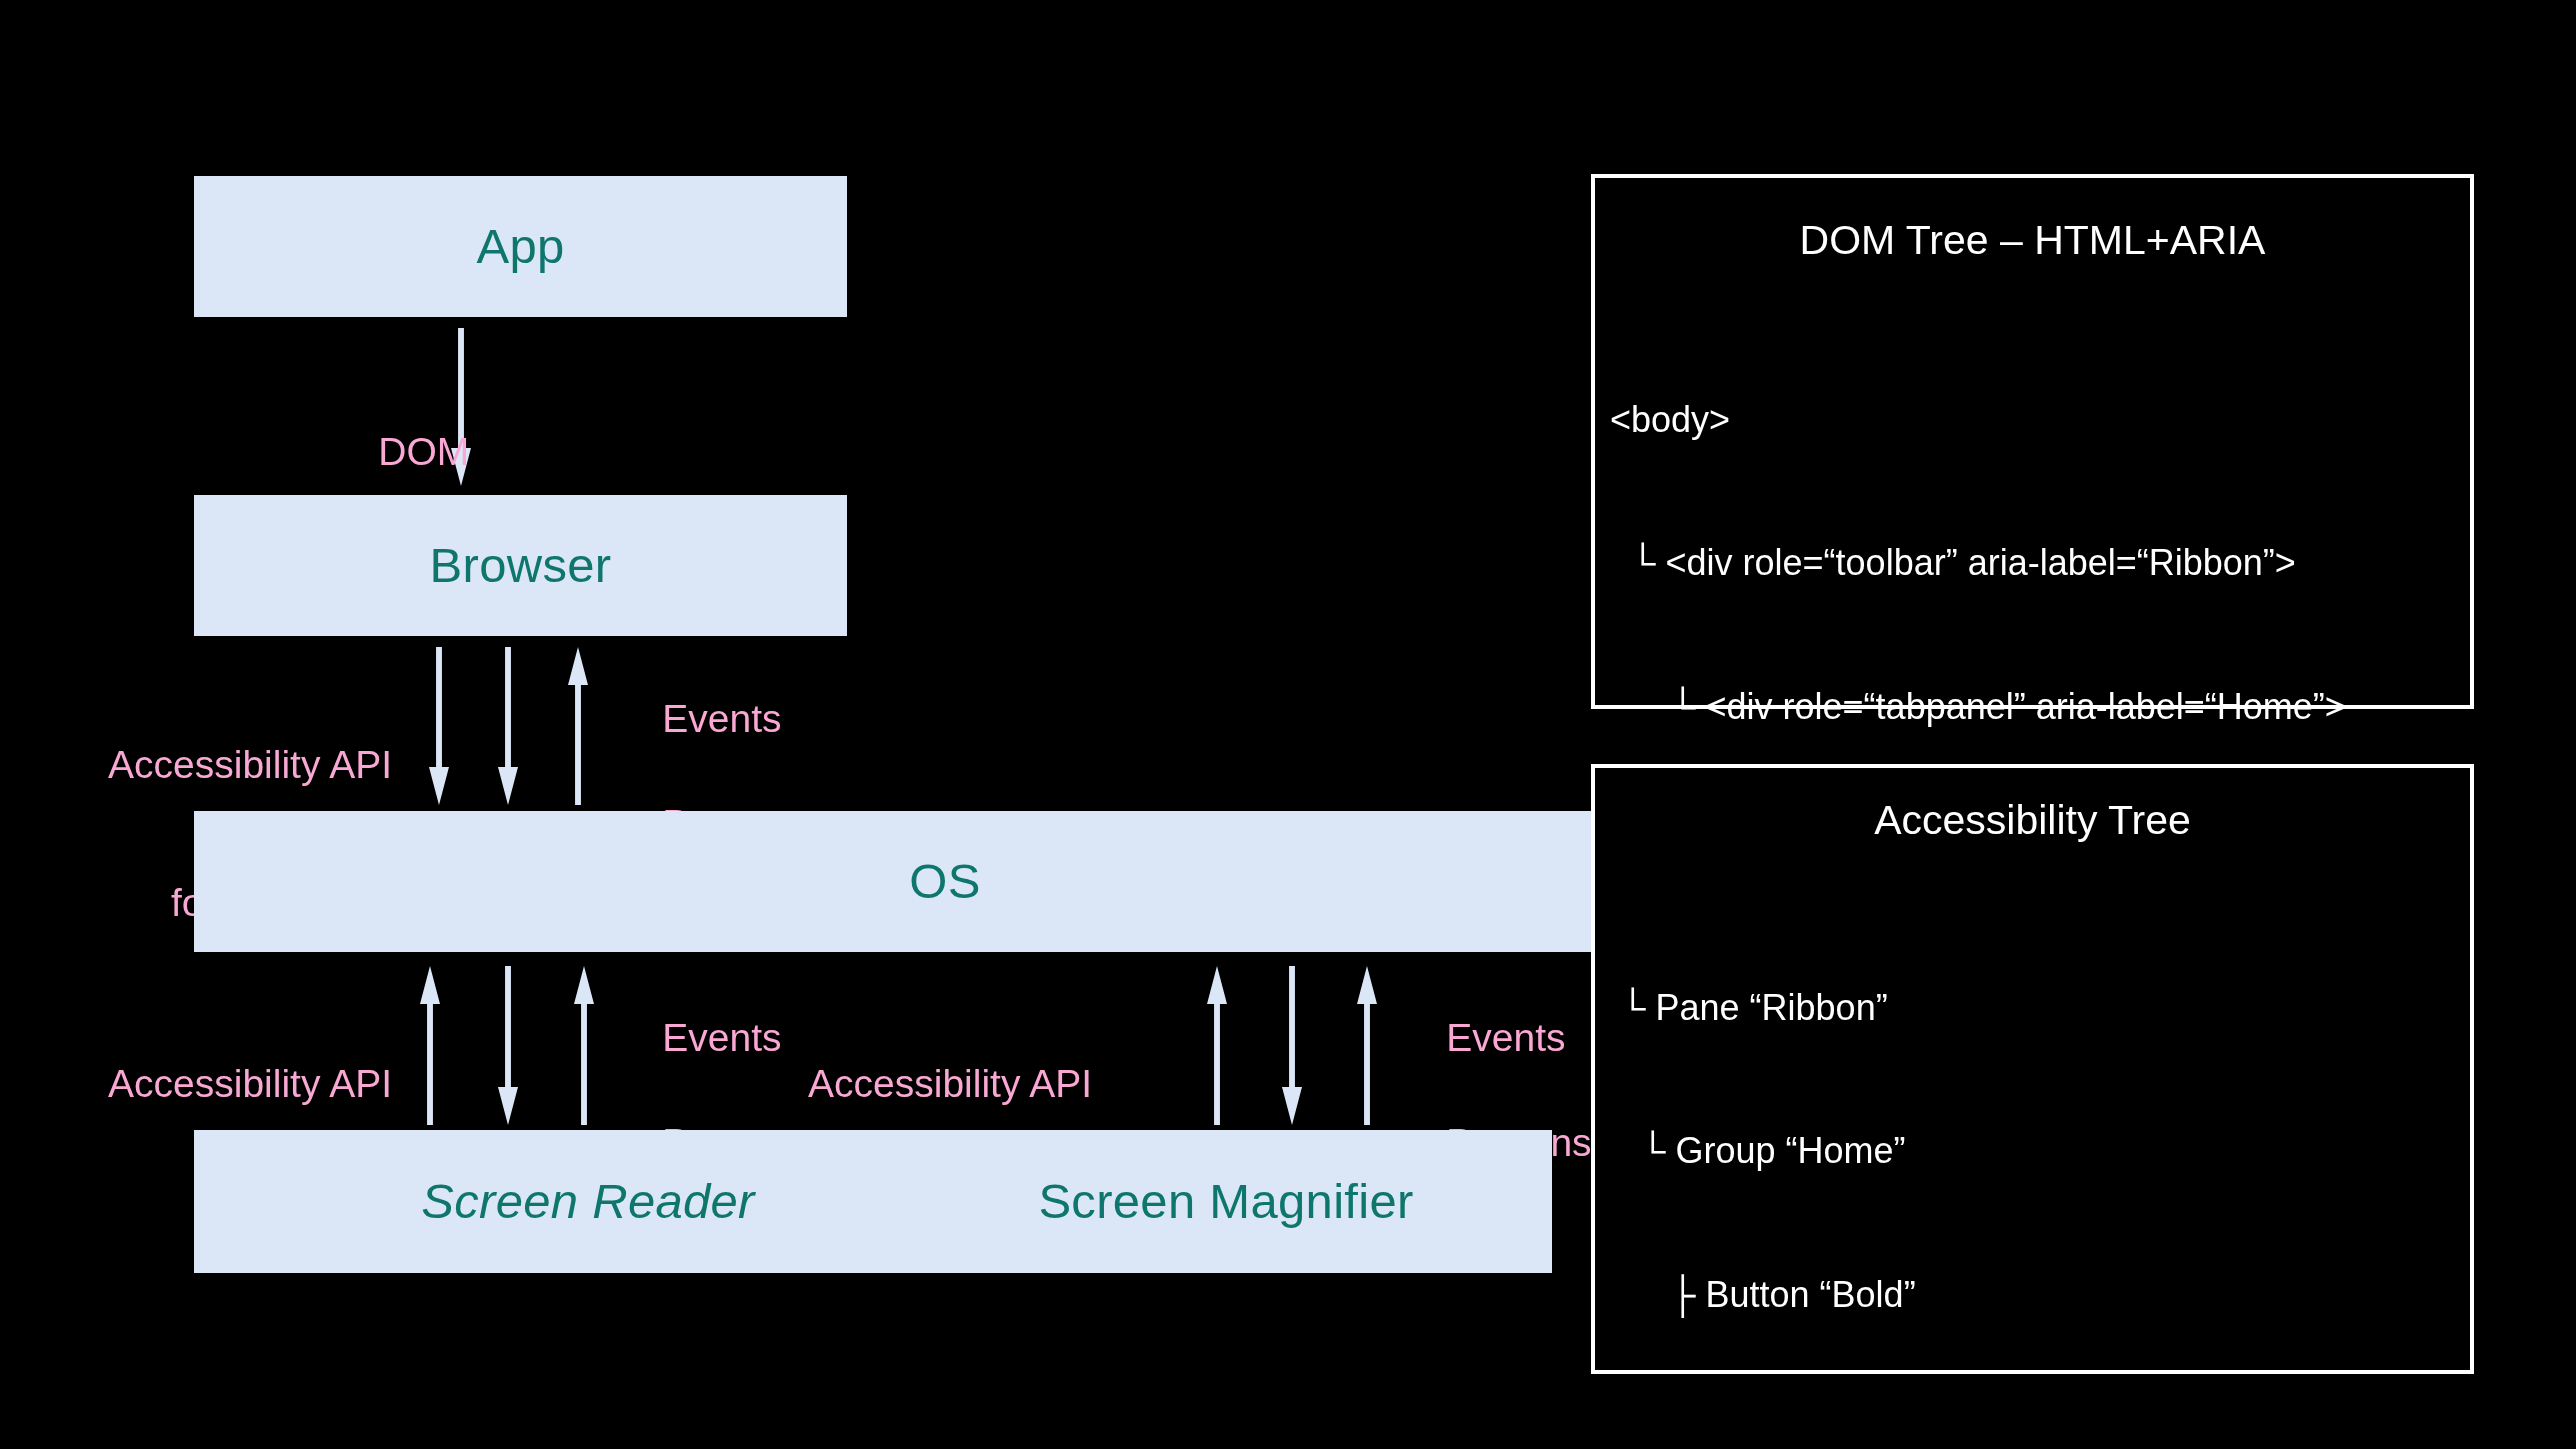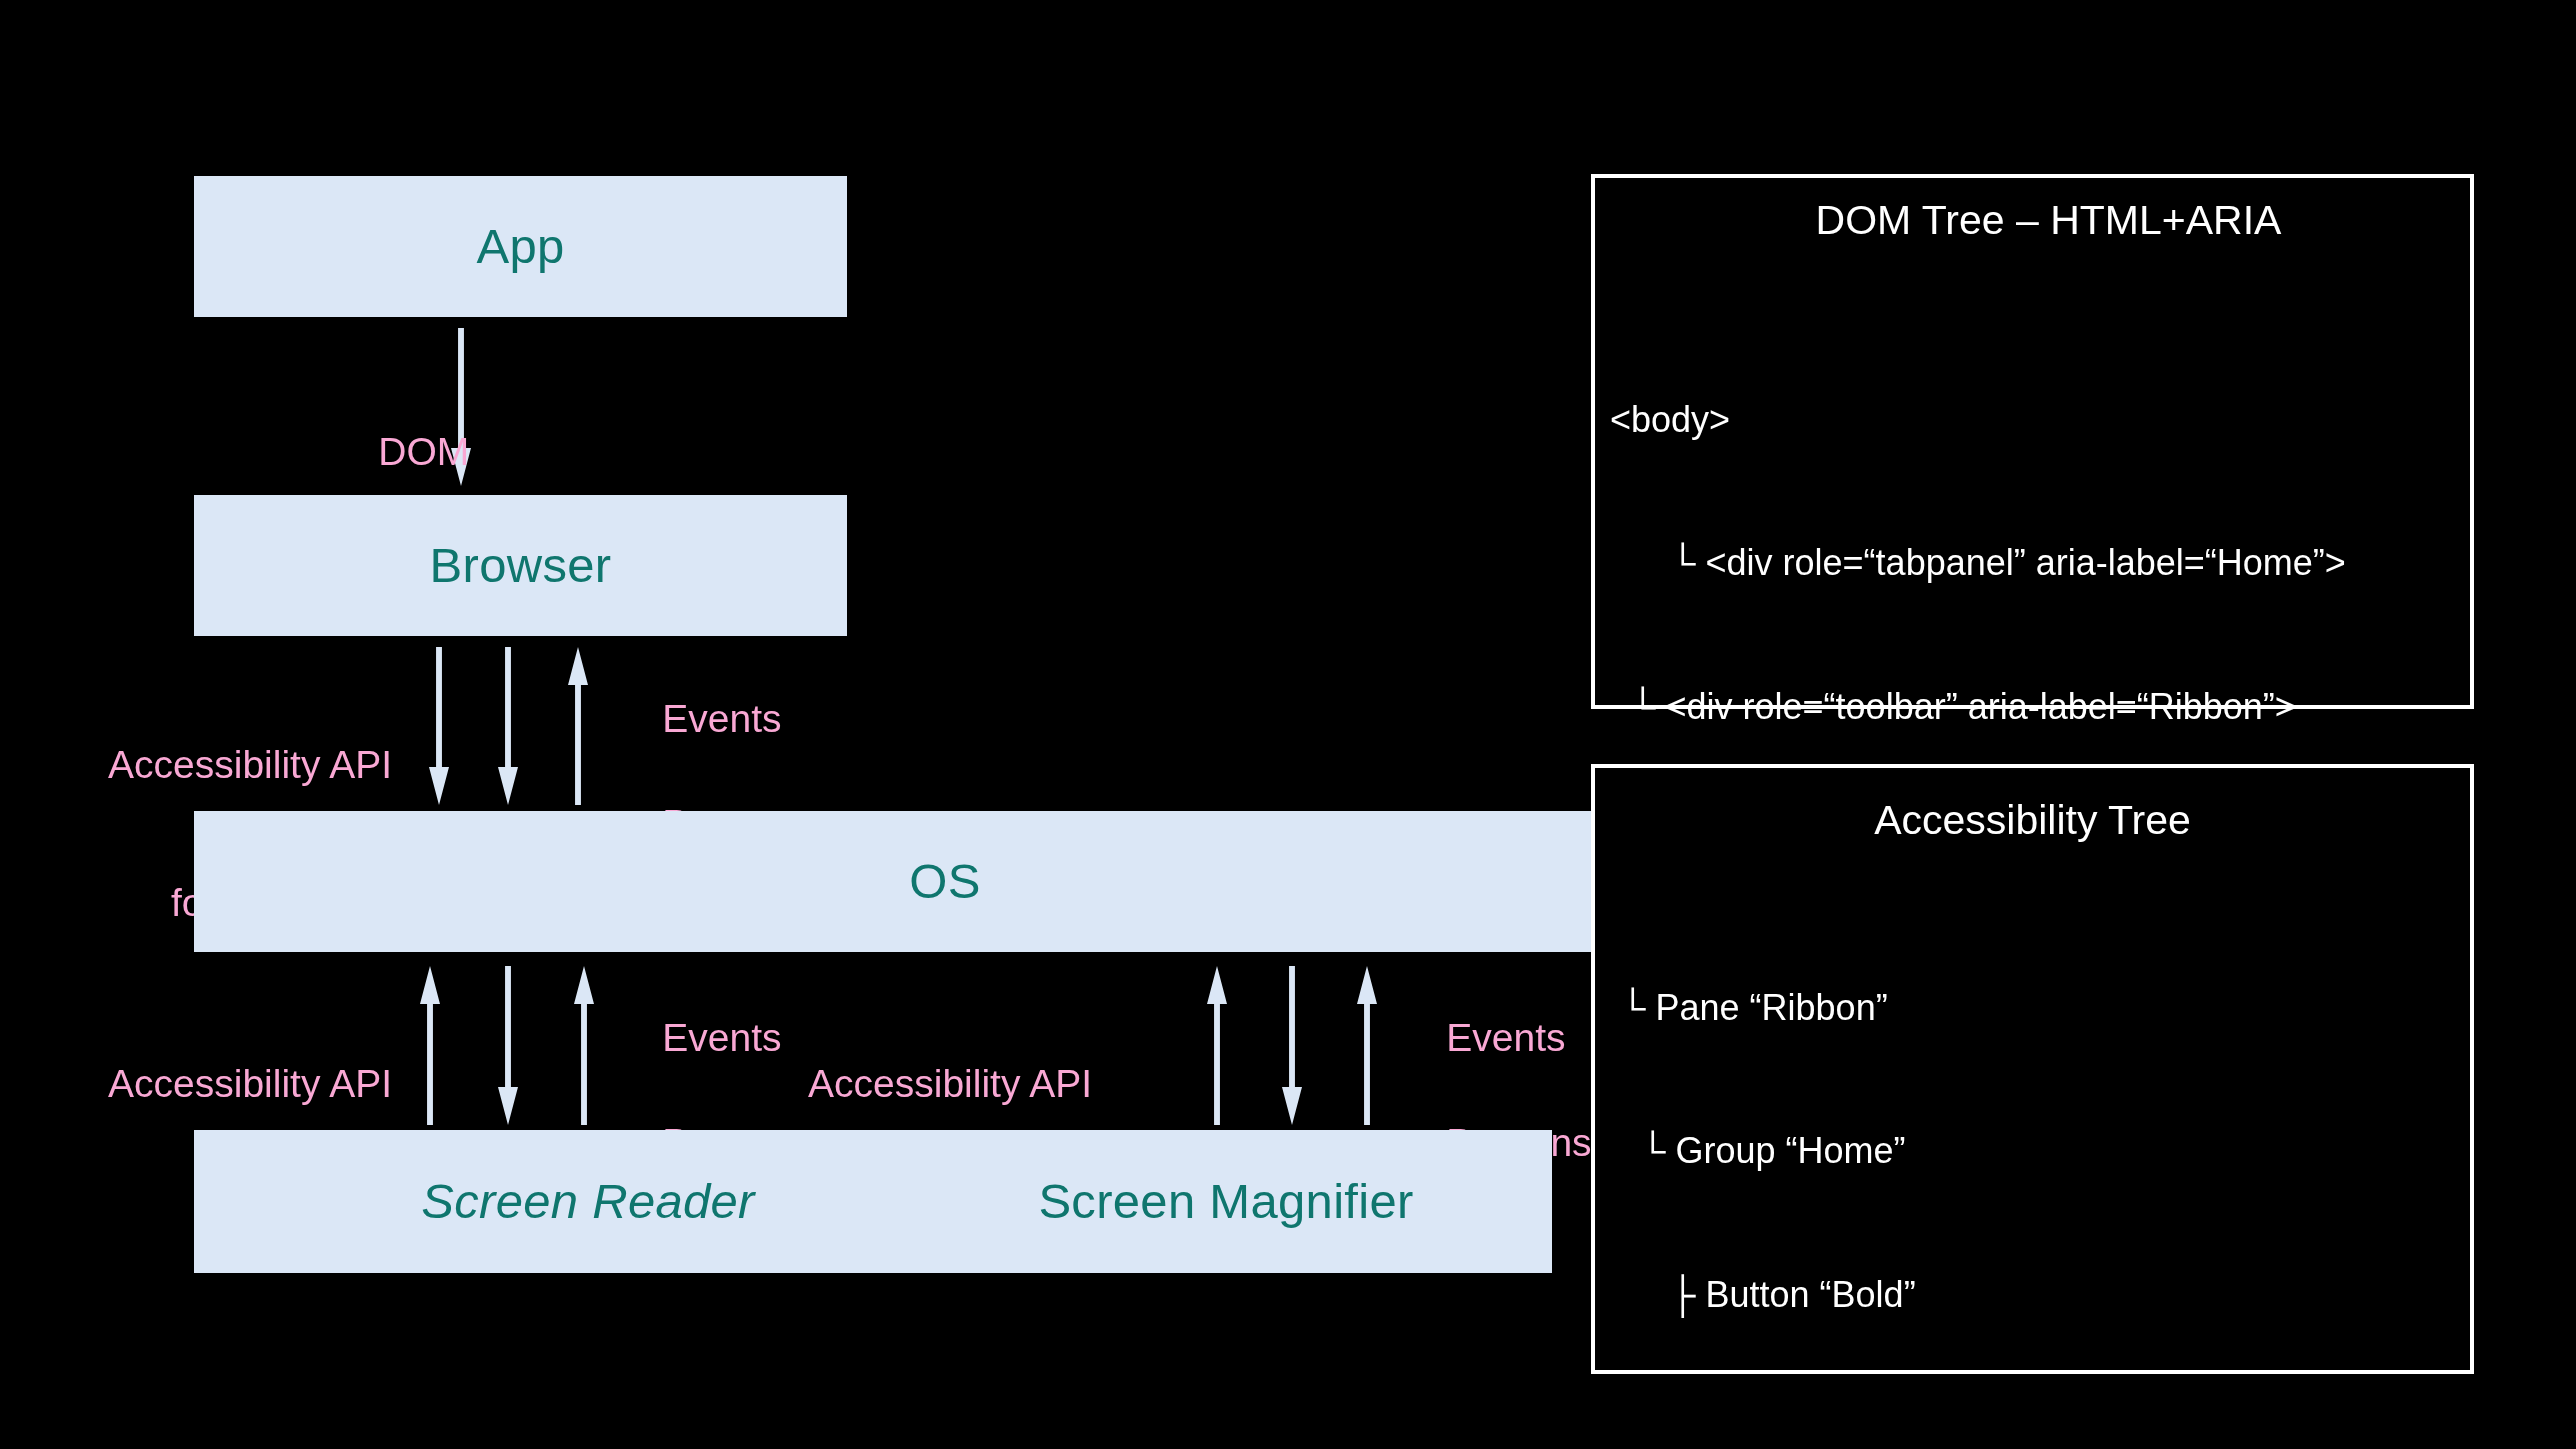--- a/index.html
+++ b/index.html
@@ -74,21 +74,21 @@
   .panel-title {
     position: absolute;
     left: 0;
     width: 100%;
     text-align: center;
     color: #ffffff;
     font-size: 41px;
     line-height: 1.1;
     white-space: nowrap;
   }
-  #panel-dom .panel-title { top: 20px; padding-left: 16px; }
+  #panel-dom .panel-title { top: 40px; }
   #panel-ax  .panel-title { top: 30px; }
 
   .tree {
     position: absolute;
     left: 15px;
     color: #ffffff;
     font-size: 36px;
     line-height: 1.33;
     white-space: pre;
   }
@@ -211,22 +211,22 @@
     <span class="box-label">Screen Reader</span>
   </div>
   <div class="box" id="box-magnifier">
     <span class="box-label">Screen Magnifier</span>
   </div>
 
   <div class="panel" id="panel-dom">
     <div class="panel-title">DOM Tree – HTML+ARIA</div>
     <div class="tree" id="dom-tree">
       <span class="tree-line">&lt;body&gt;</span>
+      <span class="tree-line">  └ &lt;div role=“toolbar” aria-label=“Ribbon”&gt;</span>
       <span class="tree-line">      └ &lt;div role=“tabpanel” aria-label=“Home”&gt;</span>
-      <span class="tree-line">  └ &lt;div role=“toolbar” aria-label=“Ribbon”&gt;</span>
       <span class="tree-line">          ├ &lt;button&gt;Bold&lt;/button&gt;</span>
       <span class="tree-line">          ├ &lt;button&gt;Italic&lt;/button&gt;</span>
       <span class="tree-line">          └ &lt;button&gt;Underline&lt;/button&gt;</span>
     </div>
   </div>
 
   <div class="panel" id="panel-ax">
     <div class="panel-title">Accessibility Tree</div>
     <div class="tree" id="ax-tree">
       <span class="tree-line"> └ Pane “Ribbon”</span>

